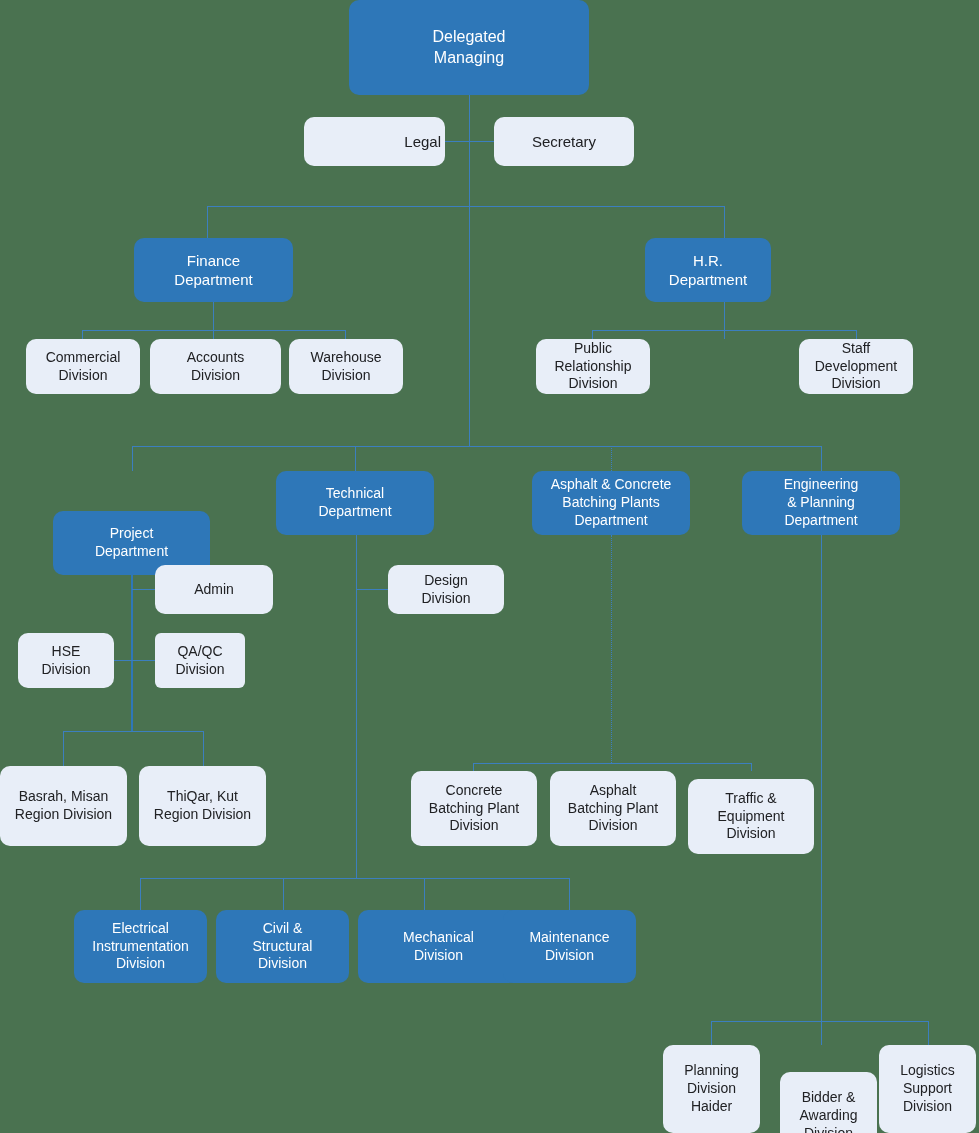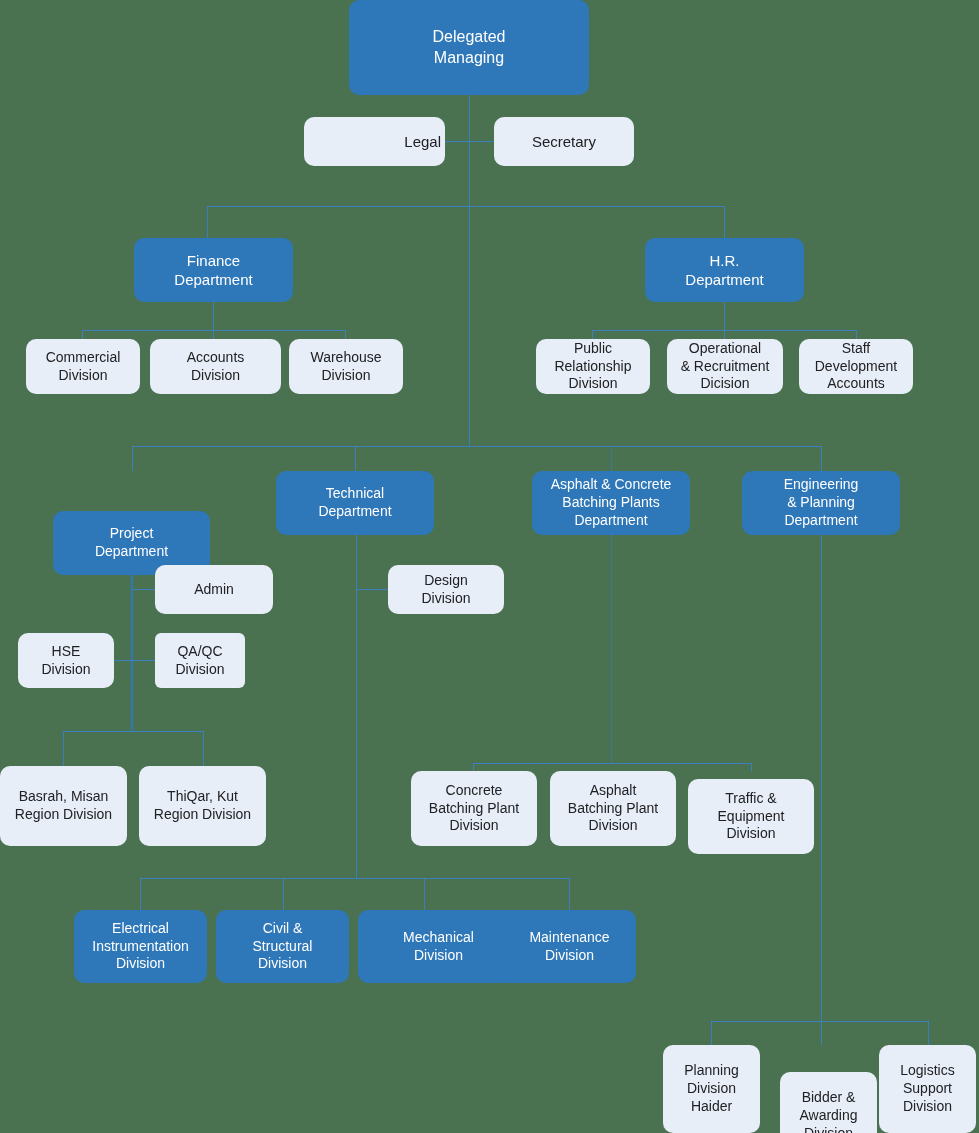--- a/index.html
+++ b/index.html
@@ -131,21 +131,21 @@
 
   <div class="node light" style="left:494px; top:117px; width:140px; height:49px; font-size:15px;">
     <span class="label">Secretary</span>
   </div>
 
   <div class="node dark" style="left:134px; top:238px; width:159px; height:64px; font-size:15px;">
     <span class="label">Finance
 Department</span>
   </div>
 
-  <div class="node dark" style="left:645px; top:238px; width:159px; height:64px; font-size:15px;">
+  <div class="node dark" style="left:645px; top:238px; width:126px; height:64px; font-size:15px;">
     <span class="label">H.R.
 Department</span>
   </div>
 
   <div class="node light" style="left:26px; top:339px; width:114px; height:55px; font-size:14px;">
     <span class="label">Commercial
 Division</span>
   </div>
 
   <div class="node light" style="left:150px; top:339px; width:131px; height:55px; font-size:14px;">
@@ -157,30 +157,25 @@
     <span class="label">Warehouse
 Division</span>
   </div>
 
   <div class="node light" style="left:536px; top:339px; width:114px; height:55px; font-size:14px;">
     <span class="label">Public
 Relationship
 Division</span>
   </div>
 
-  <div class="node light" style="left:667px; top:339px; width:116px; height:55px; font-size:14px;">
-    <span class="label">Operational
-&amp; Recruitment
-Dicision</span>
-  </div>
 
   <div class="node light" style="left:799px; top:339px; width:114px; height:55px; font-size:14px;">
     <span class="label">Staff
 Development
-Accounts</span>
+Division</span>
   </div>
 
   <div class="node dark" style="left:53px; top:471px; width:157px; height:64px; font-size:14px;margin-top:40px;">
     <span class="label">Project
 Department</span>
   </div>
 
   <div class="node dark" style="left:276px; top:471px; width:158px; height:64px; font-size:14px;">
     <span class="label">Technical
 Department</span>

